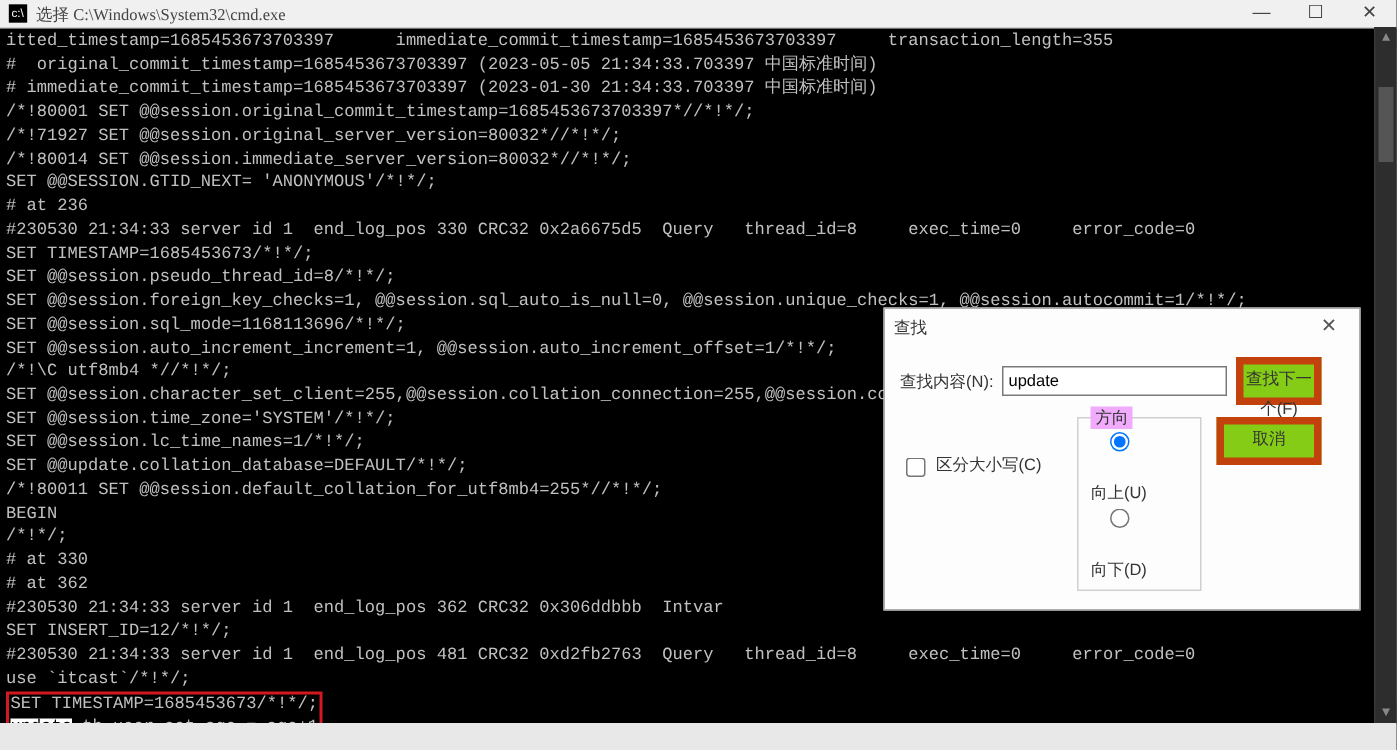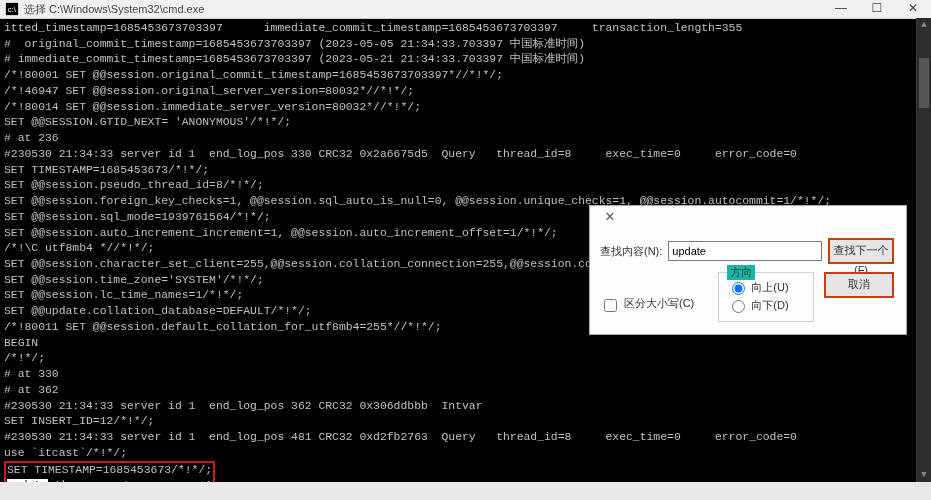--- a/index.html
+++ b/index.html
@@ -23,21 +23,21 @@
     font-size: 11px;
     color: #444;
   }
   .titlebar .icon {
     width: 14px;
     height: 14px;
     margin: 0 5px;
     display: inline-block;
   }
   .titlebar .icon svg { width: 14px; height: 14px; }
-  .titlebar .title { flex: 1; }
+  .titlebar .title { flex: 1; font-family: Liberation Serif, serif; }
   .titlebar .buttons { display: flex; }
   .titlebar .buttons div {
     width: 36px;
     height: 18px;
     text-align: center;
     font-family: "Segoe UI", sans-serif;
     font-size: 12px;
     color: #444;
     line-height: 16px;
   }
@@ -110,21 +110,21 @@
     padding: 0 6px;
     background: #fdfdfd;
     border-bottom:none;
   }
   .dialog .dlg-title .txt { flex: 1; font-size: 11px; }
   .dialog .dlg-title .close {
     width: 28px; height: 20px; text-align: center; line-height: 18px;
     font-size: 13px; color: #555;
   }
   .dialog .dlg-body {
-    padding: 8px 12px 12px 10px;
+    padding: 8px 25px 12px 10px;
   }
   .dlg-row {
     display: flex;
     align-items: center;
     margin-bottom: 8px;
     gap: 6px;
   }
   .dlg-row label { white-space: nowrap; }
   .dlg-row input[type=text] {
     flex: 1;
@@ -148,36 +148,36 @@
     border: 1px solid #d0d0d0;
     padding: 6px 8px;
     position: relative;
     flex:1;
     margin-left:14px;
   }
   .fieldset .legend {
     position: absolute;
     top: -8px;
     left: 8px;
-    background: #14b8a6;
+    background: #f0abfc;
     padding: 0 3px;
   }
   .fieldset .radio {
-    display:inline-flex; align-items:center; gap:3px; margin-right:8px;
+    display:inline-flex; align-items:center; gap:20px; margin-right:8px;flex-direction:column;
   }
   .dlg-btns {
     display:flex;
     flex-direction:column;
     gap:6px;
     width:70px;
   }
   .dlg-btn {
     height: 22px;
-    border: 2px solid #c2410c;
-    background: #e5e5e5;
+    border: 5px solid #c2410c;
+    background: #84cc16;
     font-size: 11px;
     text-align: center;
     line-height: 20px;
     cursor: pointer;
   }
   .sel { background:#fff; color:#000; }
   .bottomedge {
     position:absolute;
     bottom:0;
     height:18px;
@@ -198,31 +198,31 @@
   <span class="title">选择 C:\Windows\System32\cmd.exe</span>
   <div class="buttons">
     <div>—</div>
     <div>☐</div>
     <div>✕</div>
   </div>
 </div>
 
 <div class="terminal"><span>itted_timestamp=1685453673703397      immediate_commit_timestamp=1685453673703397     transaction_length=355</span>
 <span>#  original_commit_timestamp=1685453673703397 (2023-05-05 21:34:33.703397 中国标准时间)</span>
-<span># immediate_commit_timestamp=1685453673703397 (2023-05-21 21:34:33.703397 中国标准时间)</span>
+<span># immediate_commit_timestamp=1685453673703397 (2023-01-30 21:34:33.703397 中国标准时间)</span>
 <span>/*!80001 SET @@session.original_commit_timestamp=1685453673703397*//*!*/;</span>
-<span>/*!46947 SET @@session.original_server_version=80032*//*!*/;</span>
+<span>/*!71927 SET @@session.original_server_version=80032*//*!*/;</span>
 <span>/*!80014 SET @@session.immediate_server_version=80032*//*!*/;</span>
 <span>SET @@SESSION.GTID_NEXT= 'ANONYMOUS'/*!*/;</span>
 <span># at 236</span>
 <span>#230530 21:34:33 server id 1  end_log_pos 330 CRC32 0x2a6675d5  Query   thread_id=8     exec_time=0     error_code=0</span>
 <span>SET TIMESTAMP=1685453673/*!*/;</span>
 <span>SET @@session.pseudo_thread_id=8/*!*/;</span>
 <span>SET @@session.foreign_key_checks=1, @@session.sql_auto_is_null=0, @@session.unique_checks=1, @@session.autocommit=1/*!*/;</span>
-<span>SET @@session.sql_mode=1939761564/*!*/;</span>
+<span>SET @@session.sql_mode=1168113696/*!*/;</span>
 <span>SET @@session.auto_increment_increment=1, @@session.auto_increment_offset=1/*!*/;</span>
 <span>/*!\C utf8mb4 *//*!*/;</span>
 <span>SET @@session.character_set_client=255,@@session.collation_connection=255,@@session.collation_server=255/*!*/;</span>
 <span>SET @@session.time_zone='SYSTEM'/*!*/;</span>
 <span>SET @@session.lc_time_names=1/*!*/;</span>
 <span>SET @@update.collation_database=DEFAULT/*!*/;</span>
 <span>/*!80011 SET @@session.default_collation_for_utf8mb4=255*//*!*/;</span>
 <span>BEGIN</span>
 <span>/*!*/;</span>
 <span># at 330</span>
@@ -246,20 +246,21 @@
 </div>
 
 <div class="scrollbar">
   <div class="arrow">▲</div>
   <div class="thumb"></div>
   <div class="arrow" style="position:absolute;bottom:0;width:100%;">▼</div>
 </div>
 
 <div class="dialog">
   <div class="dlg-title">
+    <span class="txt">查找</span>
     <span class="close">✕</span>
   </div>
   <div class="dlg-body">
     <div class="dlg-row">
       <label>查找内容(N):</label>
       <input type="text" value="update" style="">
       <div class="dlg-btns" style="width:66px;">
         <div class="dlg-btn">查找下一个(F)</div>
       </div>
     </div>

